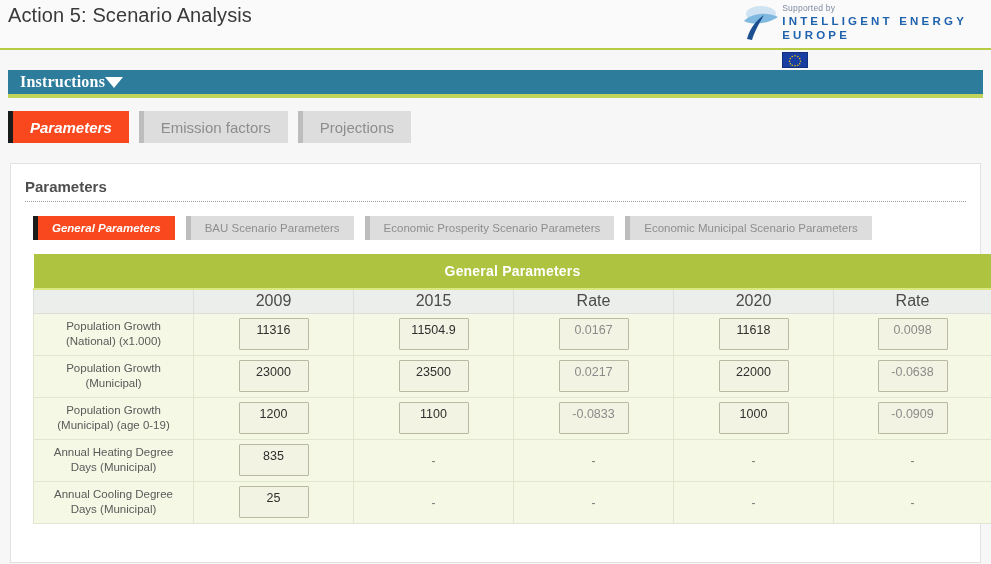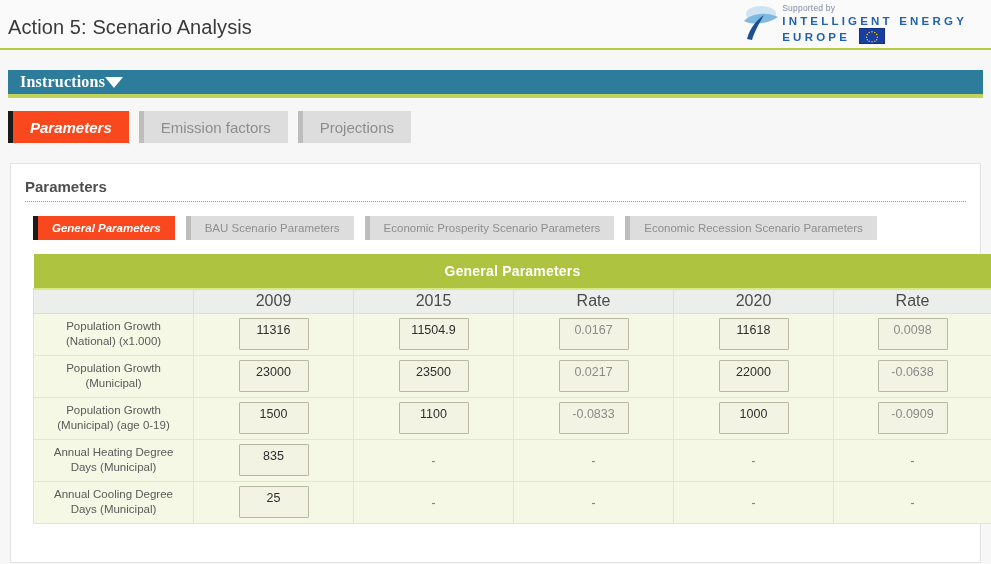--- a/index.html
+++ b/index.html
@@ -13,21 +13,21 @@
 
   
   .page-header {
     position: relative;
     height: 50px;
     background: #fafafa;
     border-bottom: 2px solid #b8cb45;
   }
   .page-title {
     position: absolute;
-    left: 8px; top: 16px;
+    left: 8px; top: 4px;
     font-size: 20px;
     color: #3a3a3a;
     font-weight: 400;
     letter-spacing: 0.1px;
     white-space: nowrap;
   }
   .logo-block {
     position: absolute;
     right: 24px; top: 1px;
     display: flex;
@@ -41,21 +41,21 @@
     letter-spacing: 0.2px;
     margin-bottom: 1px;
   }
   .logo-line1, .logo-line2 {
     font-size: 11.5px;
     font-weight: bold;
     color: #1f62ad;
     letter-spacing: 3.2px;
     line-height: 1.25;
   }
-  .logo-line2 { display: flex; align-items: flex-end; gap: 9px; }
+  .logo-line2 { display: flex; align-items: flex-start; gap: 9px; flex-direction: column; }
   .eu-flag {
     width: 26px; height: 16px;
     background: #173ea0;
     position: relative;
     display: inline-block;
     border: 1px solid #12307d;
   }
   .eu-flag svg { display:block; }
 
   
@@ -276,21 +276,21 @@
     <div class="stab active">
       <span>General Parameters</span>
     </div>
     <div class="stab">
       <span>BAU Scenario Parameters</span>
     </div>
     <div class="stab">
       <span>Economic Prosperity Scenario Parameters</span>
     </div>
     <div class="stab">
-      <span>Economic Recession Scenario Parameters</span>
+      <span>Economic Municipal Scenario Parameters</span>
     </div>
   </div>
 
   <div class="table-wrap">
     <table class="params">
       <colgroup>
         <col style="width:160px">
           <col style="width:160px">
           <col style="width:160px">
         <col style="width:160px">
@@ -334,21 +334,21 @@
           <td><span class="cell-input readonly">0.0217</span></td>
           <td><span class="cell-input">22000</span></td>
           <td><span class="cell-input readonly">-0.0638</span></td>
         </tr>
 
         <tr>
           <td class="rowlabel">
             <div>Population Growth</div>
             <div>(Municipal) (age 0-19)</div>
           </td>
-          <td><span class="cell-input">1500</span></td>
+          <td><span class="cell-input">1200</span></td>
           <td><span class="cell-input">1100</span></td>
           <td><span class="cell-input readonly">-0.0833</span></td>
           <td><span class="cell-input">1000</span></td>
           <td><span class="cell-input readonly">-0.0909</span></td>
         </tr>
 
         <tr>
           <td class="rowlabel">
             <div>Annual Heating Degree</div>
             <div>Days (Municipal)</div>

